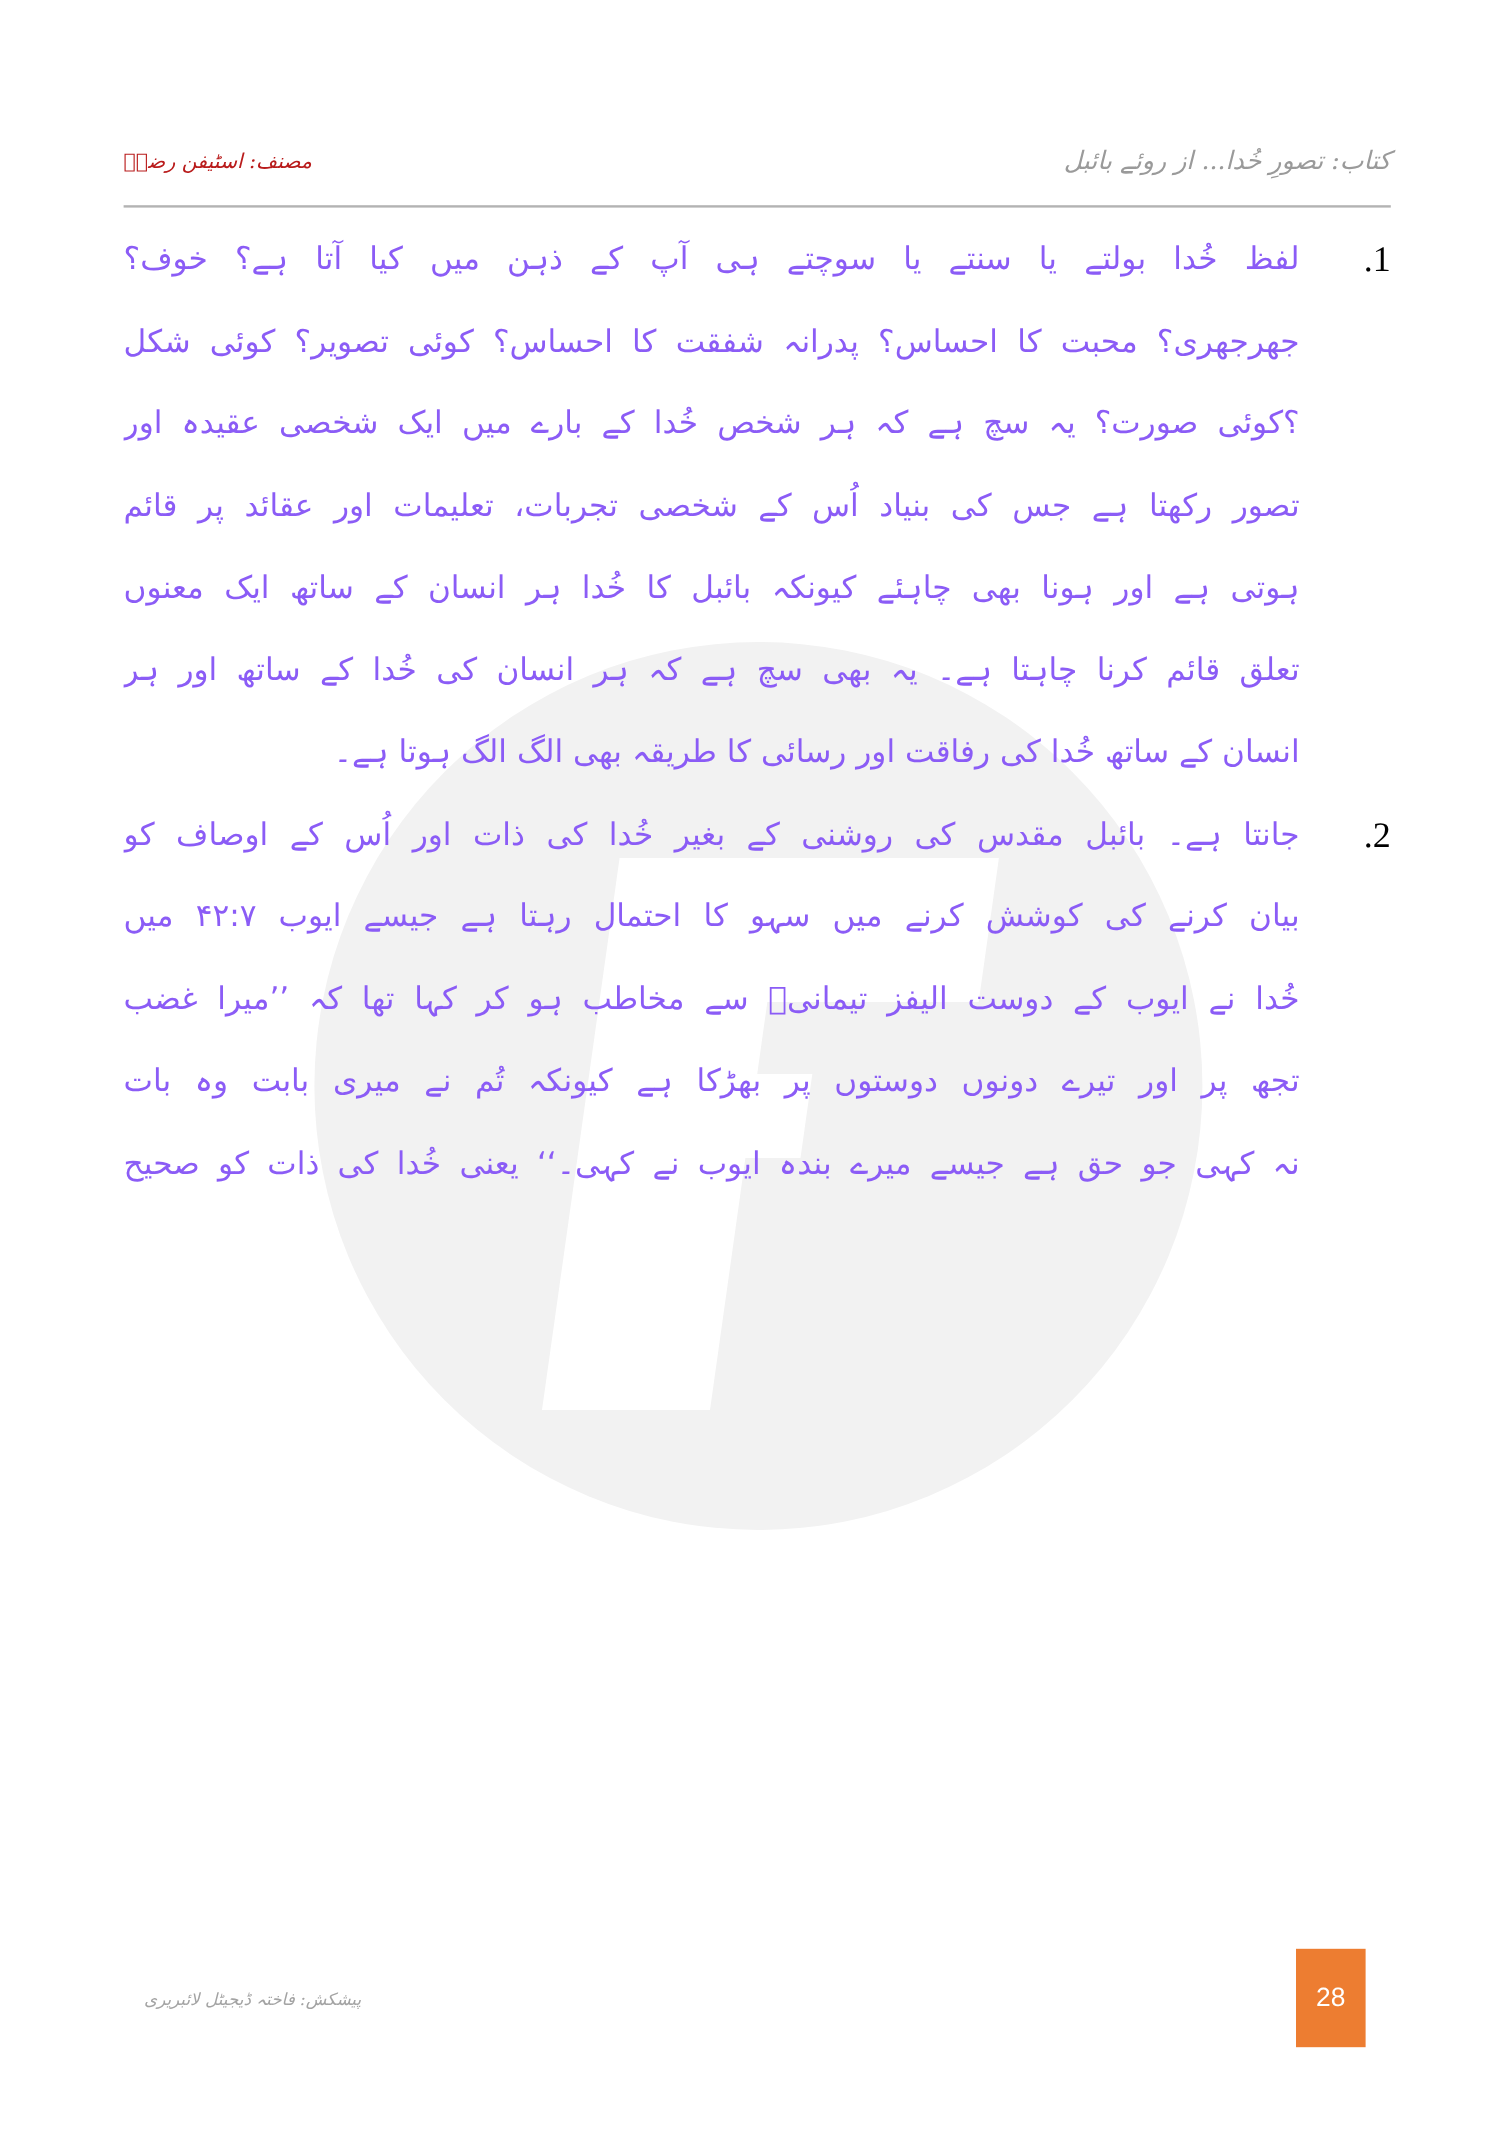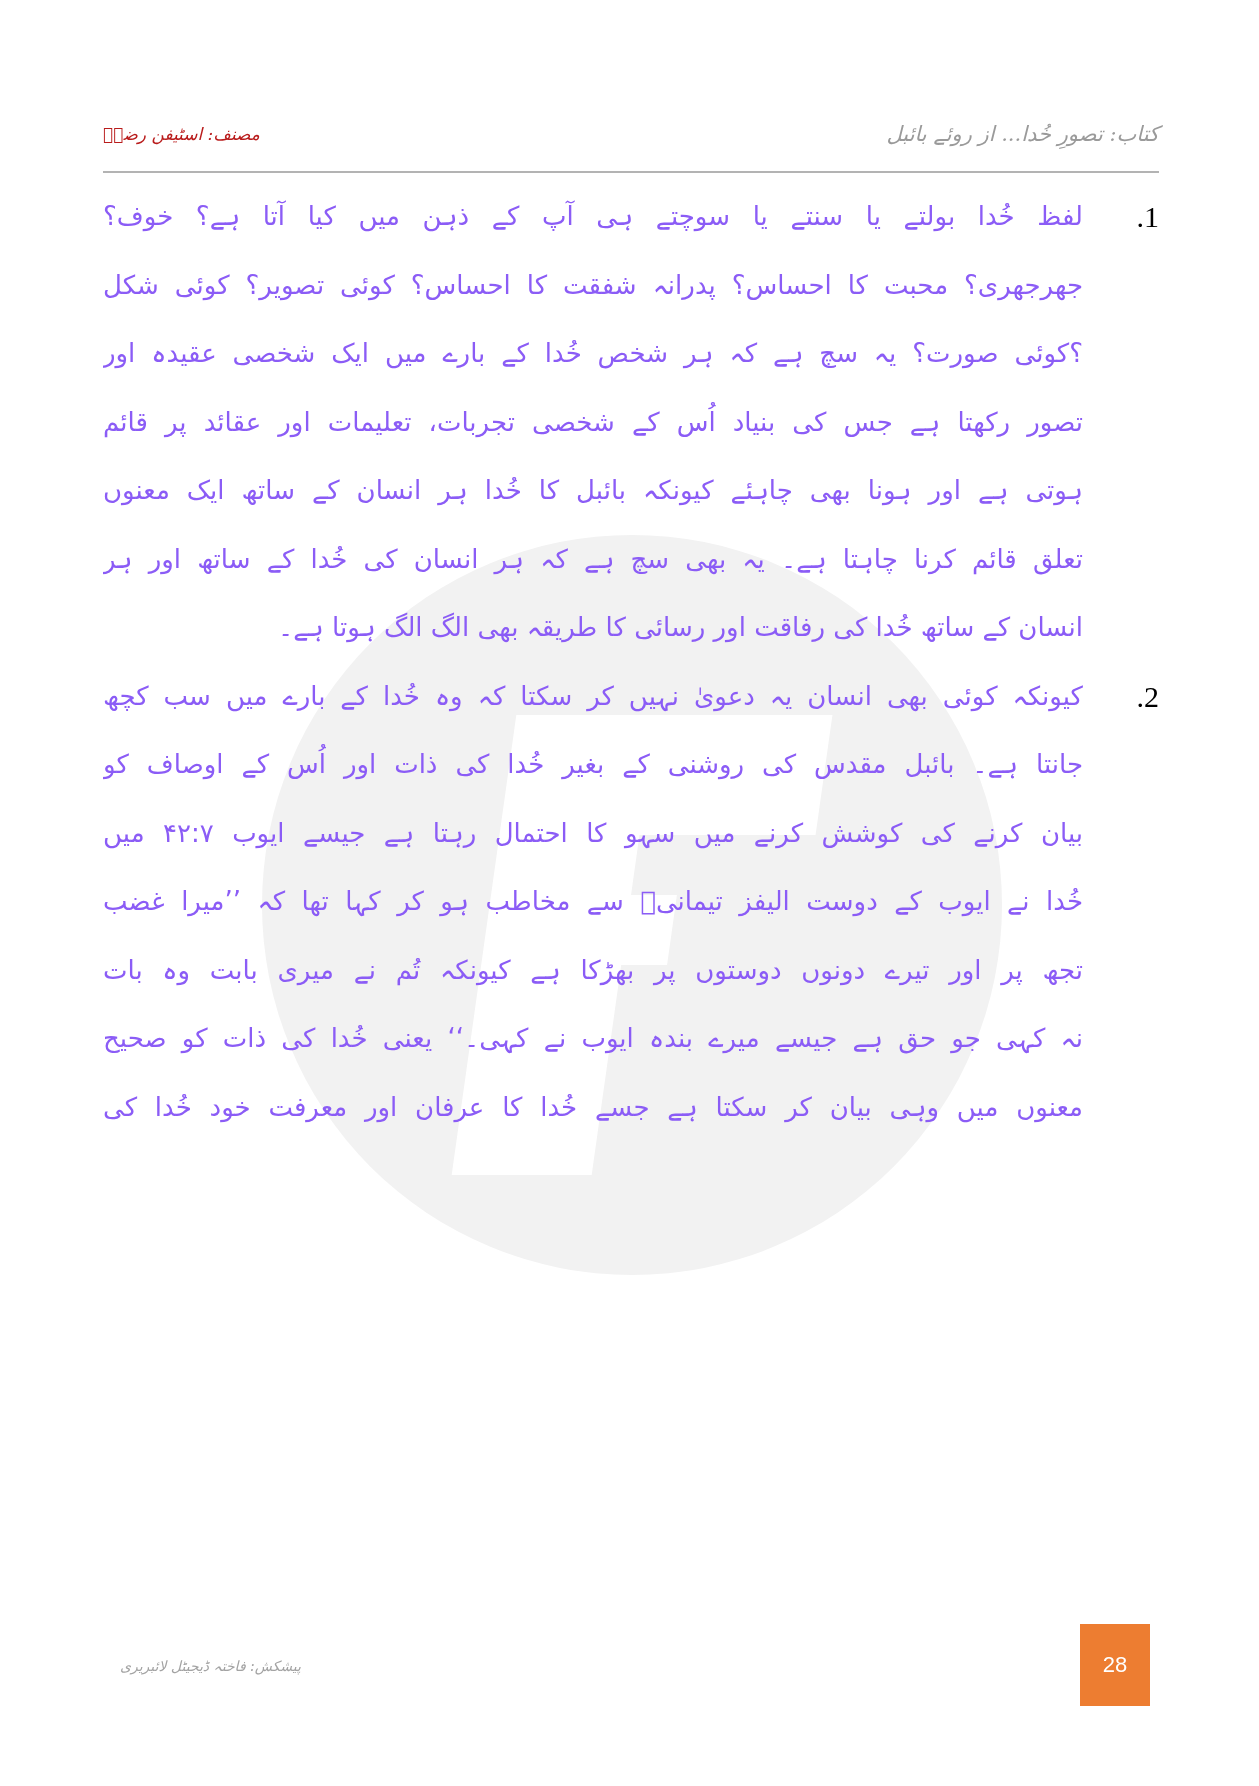--- a/index.html
+++ b/index.html
@@ -150,21 +150,21 @@
       font-family: "DejaVu Serif", serif;
       font-style: italic;
       font-size: 14px;
       color: #a3a3a3;
       white-space: nowrap;
     }
     .page-number-box {
       position: absolute;
       left: 1080px;
       top: 1624px;
-      width: 70px;
+      width: 58px;
       height: 82px;
       background: #ed7d31;
       display: flex;
       align-items: center;
       justify-content: center;
     }
     .page-number {
       font-family: "Liberation Sans", sans-serif;
       font-size: 22px;
       color: #ffffff;
@@ -198,27 +198,25 @@
         <span class="line">تصور رکھتا ہے جس کی بنیاد اُس کے شخصی تجربات، تعلیمات اور عقائد پر قائم</span>
         <span class="line">ہوتی ہے اور ہونا بھی چاہئے کیونکہ بائبل کا خُدا ہر انسان کے ساتھ ایک معنوں</span>
         <span class="line">تعلق قائم کرنا چاہتا ہے۔ یہ بھی سچ ہے کہ ہر انسان کی خُدا کے ساتھ اور ہر</span>
         <span class="line last">انسان کے ساتھ خُدا کی رفاقت اور رسائی کا طریقہ بھی الگ الگ ہوتا ہے۔</span>
       </div>
     </div>
 
     <div class="list-item item-2">
       <div class="item-number">.2</div>
       <div class="item-text">
-        <span class="line">کیونکہ کوئی بھی انسان یہ دعویٰ نہیں کر سکتا کہ وہ خُدا کے بارے میں سب کچھ</span>
         <span class="line">جانتا ہے۔ بائبل مقدس کی روشنی کے بغیر خُدا کی ذات اور اُس کے اوصاف کو</span>
         <span class="line">بیان کرنے کی کوشش کرنے میں سہو کا احتمال رہتا ہے جیسے ایوب ۴۲:۷ میں</span>
         <span class="line">خُدا نے ایوب کے دوست الیفز تیمانیؔ سے مخاطب ہو کر کہا تھا کہ ’’میرا غضب</span>
         <span class="line">تجھ پر اور تیرے دونوں دوستوں پر بھڑکا ہے کیونکہ تُم نے میری بابت وہ بات</span>
         <span class="line">نہ کہی جو حق ہے جیسے میرے بندہ ایوب نے کہی۔‘‘ یعنی خُدا کی ذات کو صحیح</span>
-        <span class="line">معنوں میں وہی بیان کر سکتا ہے جسے خُدا کا عرفان اور معرفت خود خُدا کی</span>
       </div>
     </div>
 
   </div>
 
   <div class="footer-credit">پیشکش: فاختہ ڈیجیٹل لائبریری</div>
   <div class="page-number-box">
     <span class="page-number">28</span>
   </div>
 

